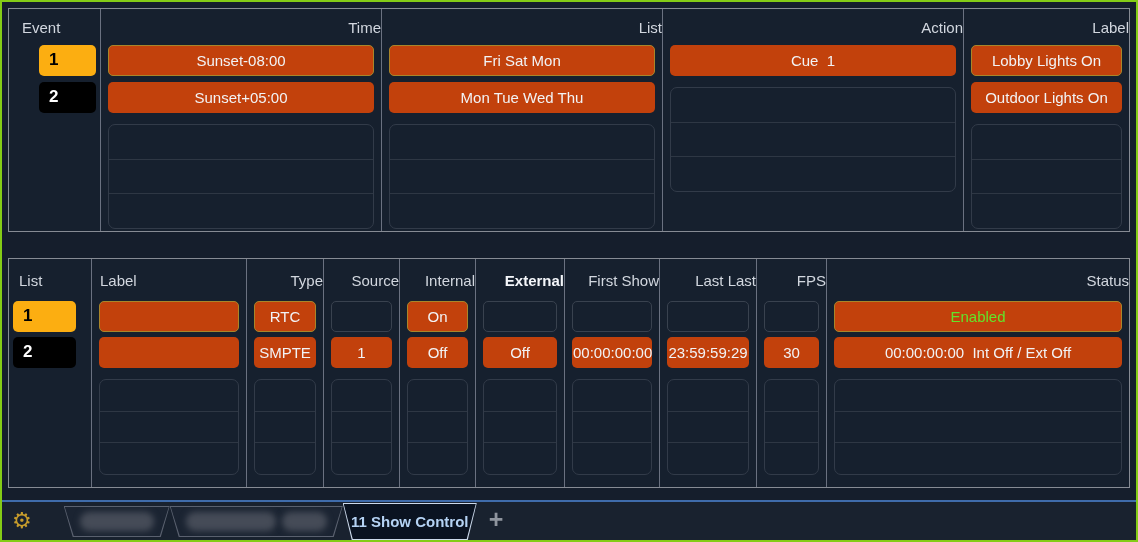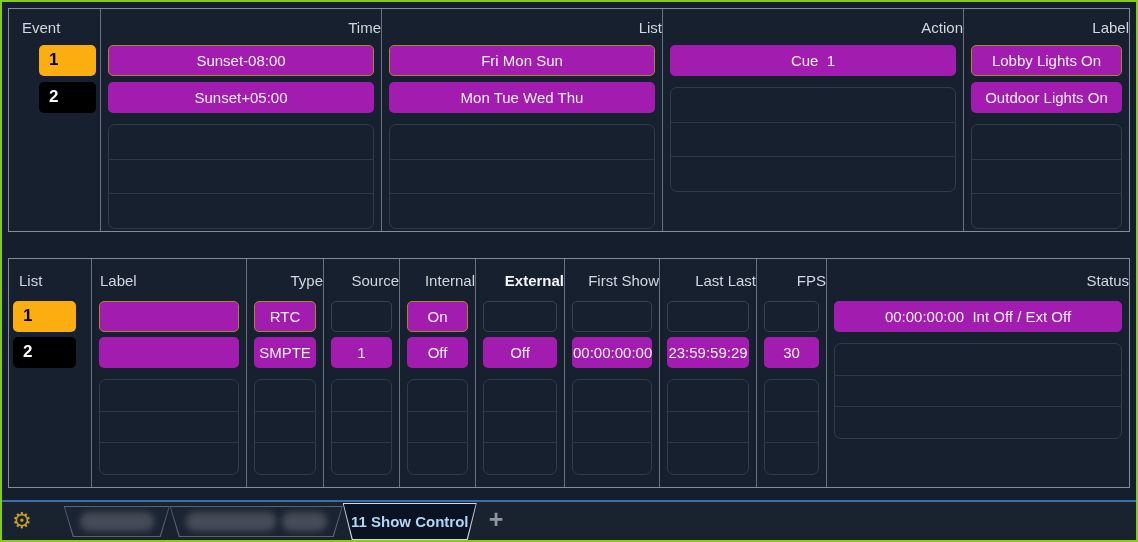--- a/index.html
+++ b/index.html
@@ -39,21 +39,21 @@
   .hdr-left { text-align:left; padding-left:13px; }
   .hdr-ext { color:#f4f6fa; font-weight:bold; }
 
   .cell {
     height:31px; line-height:29px; margin:0 7px 6px 7px;
     text-align:center; font-size:15px; color:#f2f3f5;
     border-radius:5px; border:1px solid transparent; white-space:pre;
     flex:0 0 auto;
   }
   .panel-bottom .cell { margin-bottom:5px; }
-  .cell-black { background:#a21caf; }
+  .cell-black { background:#c2410c; }
   .cell-sel   { border-color:#a8862a; }
   .cell-ghost { border-color:#39424f; background:transparent; }
   .cell-green { color:#63e42a; }
 
   .numcell {
     height:31px; line-height:29px; font-size:17px; font-weight:bold;
     border-radius:5px; padding-left:10px; text-align:left; flex:0 0 auto;
   }
   .num-amber { background:#fcae11; color:#000; }
   .num-black { background:#000; color:#fff; }
@@ -125,21 +125,21 @@
       <div class="cell cell-black">Sunset+05:00</div>
       <div class="empty-block">
           <div class="empty-row"></div>
           <div class="empty-row"></div>
           <div class="empty-row"></div>
         </div>
     </div>
 
     <div class="col c-date">
       <div class="hdr">List</div>
-      <div class="cell cell-black cell-sel">Fri Mon Sun</div>
+      <div class="cell cell-black cell-sel">Fri Sat Mon</div>
       <div class="cell cell-black">Mon Tue Wed Thu</div>
       <div class="empty-block">
           <div class="empty-row"></div>
           <div class="empty-row"></div>
           <div class="empty-row"></div>
         </div>
     </div>
 
     <div class="col c-action">
       <div class="hdr">Action</div>
@@ -253,20 +253,21 @@
       <div class="cell cell-black">30</div>
       <div class="empty-block">
           <div class="empty-row"></div>
           <div class="empty-row"></div>
           <div class="empty-row"></div>
         </div>
     </div>
 
     <div class="col c-status">
       <div class="hdr">Status</div>
+      <div class="cell cell-black cell-sel cell-green">Enabled</div>
       <div class="cell cell-black">00:00:00:00  Int Off / Ext Off</div>
       <div class="empty-block">
           <div class="empty-row"></div>
           <div class="empty-row"></div>
           <div class="empty-row"></div>
         </div>
     </div>
   </div>
 
   <div class="tabbar">

